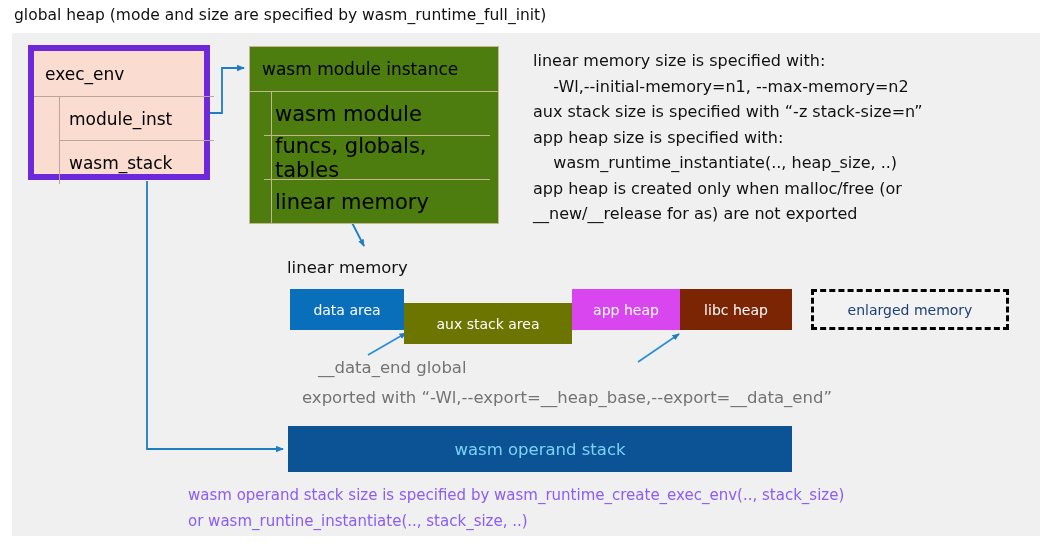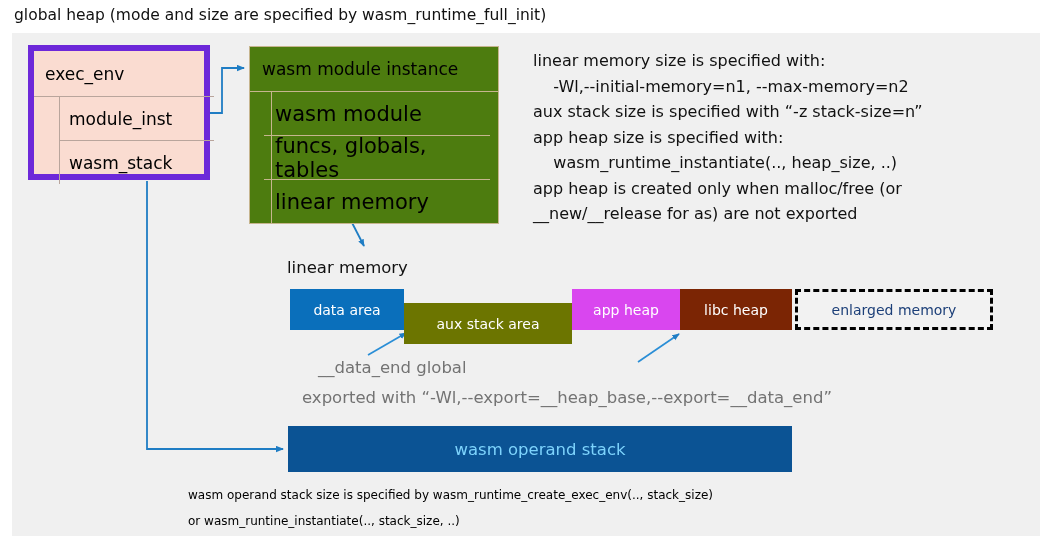--- a/index.html
+++ b/index.html
@@ -217,23 +217,23 @@
     justify-content: center;
     color: #7dd3fc;
     font-size: 16.5px;
   }
 
   
   .bottom-notes {
     position: absolute;
     left: 188px;
     top: 482px;
-    font-size: 12px;
+    font-size: 15px;
     line-height: 26px;
-    color: #000000;
+    color: #8b5cf6;
     white-space: pre;
   }
 </style>
 </head>
 <body>
 
 <div id="stage">
 
   <div class="title">global heap (mode and size are specified by wasm_runtime_full_init)</div>
 
@@ -293,21 +293,21 @@
 app heap is created only when malloc/free (or
 __new/__release for as) are not exported</div>
 
   <div class="lm-label">linear memory</div>
 
   <div class="membar" style="width: 700px;">
     <div class="seg" style="left: 0px; width: 114px; background: rgb(10, 111, 187);">data area</div>
     <div class="seg" style="left: 114px; width: 168px; background: rgb(108, 117, 0); margin-top: 14px;">aux stack area</div>
     <div class="seg" style="left: 282px; width: 108px; background: #d946ef;">app heap</div>
     <div class="seg" style="left: 390px; width: 112px; background: rgb(123, 37, 4);">libc heap</div>
-    <div class="seg enlarged" style="left: 505px; width: 198px;">enlarged memory</div>
+    <div class="seg enlarged" style="left: 521px; width: 198px;">enlarged memory</div>
   </div>
 
   <div class="ann ann-data-end">__data_end global</div>
   <div class="ann ann-exported">exported with “-Wl,--export=__heap_base,--export=__data_end”</div>
 
   <div class="box opstack">wasm operand stack</div>
 
   <div class="bottom-notes">wasm operand stack size is specified by wasm_runtime_create_exec_env(.., stack_size)
 or wasm_runtine_instantiate(.., stack_size, ..)</div>
 

